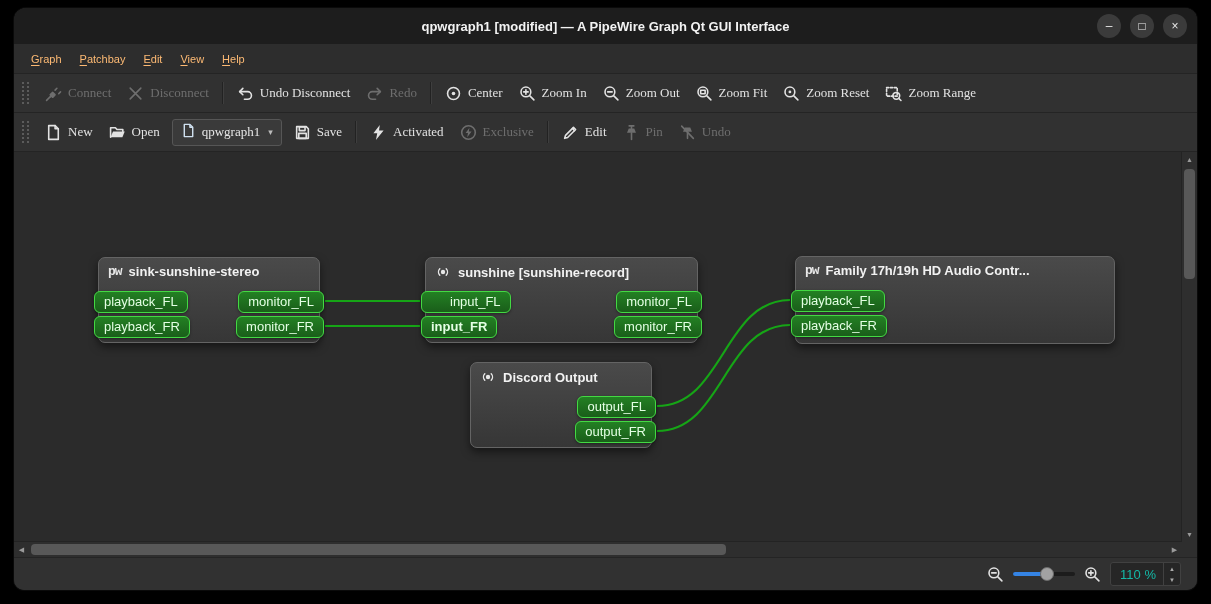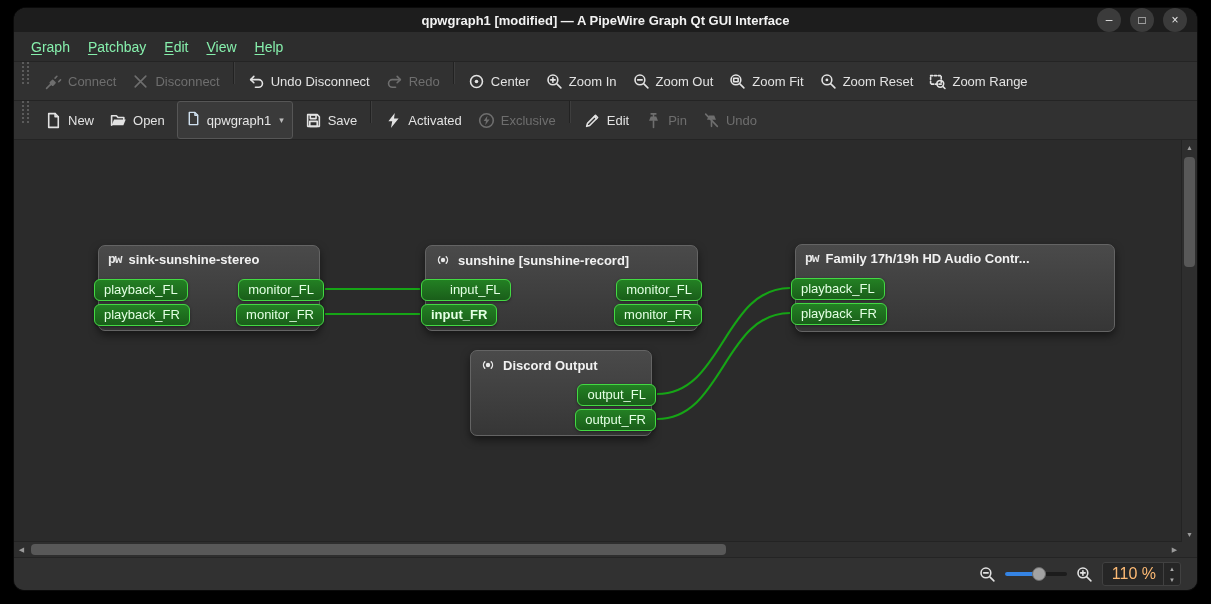--- a/index.html
+++ b/index.html
@@ -1,31 +1,31 @@
 <!DOCTYPE html>
 <html style="--port-border: #43d943; --port-top: #238023; --port-bottom: #1a5e1a; --port-text: #e4ffe4; --slider-blue: #3584e4;"><head>
 <meta charset="utf-8">
 <style>
   html,body{margin:0;padding:0;background:#000;width:1211px;height:604px;overflow:hidden;
     font-family:"Liberation Sans","DejaVu Sans",sans-serif;}
   .window{position:absolute;left:14px;top:8px;width:1183px;height:582px;background:#2b2b2b;
     border-radius:12px 12px 10px 10px;overflow:hidden;display:flex;flex-direction:column;
     box-shadow:0 0 0 1px #0a0a0a;}
   
-  .titlebar{height:24px;background:#1d1d1d;position:relative;display:flex;align-items:center;justify-content:center;flex:none;}
+  .titlebar{height:36px;background:#1d1d1d;position:relative;display:flex;align-items:center;justify-content:center;flex:none;}
   .titlebar .title{color:#f2f2f2;font-size:13px;font-weight:bold;}
   .win-controls{position:absolute;right:10px;top:50%;transform:translateY(-50%);display:flex;gap:9px;}
   .win-btn{width:24px;height:24px;border-radius:50%;background:#3b3b3b;color:#e8e8e8;display:flex;
     align-items:center;justify-content:center;font-size:12px;line-height:1;}
   
   .menubar{height:29px;background:#2d2d2d;display:flex;align-items:center;padding-left:8px;flex:none;border-bottom:1px solid #242424;}
-  .menu-item{padding:4px 9px;color:#86efac;font-size:14px;border-radius:3px;}
+  .menu-item{padding:4px 9px;color:#fdba74;font-size:11px;border-radius:3px;}
   .menu-item u{text-decoration:underline;text-underline-offset:2px;}
   
-  .toolbar{height:38px;background:#313131;display:flex;padding:0 6px;flex:none;border-bottom:1px solid #242424;}
+  .toolbar{height:38px;background:#313131;display:flex;align-items:center;padding:0 6px;flex:none;border-bottom:1px solid #242424;font-family:Liberation Serif, serif;}
   .grip{width:3px;height:22px;border-left:2px dotted #5b5b5b;border-right:2px dotted #5b5b5b;margin:0 8px 0 2px;}
   .tbtn{display:flex;align-items:center;gap:6px;padding:4px 8px;border-radius:3px;color:#e2e2e2;font-size:13px;white-space:nowrap;}
   .tbtn.disabled{color:#6e6e6e;}
   .tbtn svg{display:block;}
   .tsep{width:0;height:22px;border-left:1px solid #222;border-right:1px solid #3e3e3e;margin:0 5px;}
   .combo{display:flex;align-items:center;gap:6px;background:#3a3a3a;border:1px solid #565656;border-radius:3px;
     padding:3px 8px;color:#e6e6e6;font-size:13px;margin:0 4px;}
   .combo .arrow{font-size:9px;color:#bbb;margin-left:2px;}
   
   .canvas-wrap{flex:1;position:relative;background:#2b2b2b;}
@@ -54,21 +54,21 @@
   .gport.out{right:-5px;}
   
   .statusbar{height:32px;background:#313131;border-top:1px solid #242424;display:flex;align-items:center;
     justify-content:flex-end;gap:9px;padding-right:16px;flex:none;}
   .s-ico{display:flex;align-items:center;}
   .slider{width:62px;height:4px;background:#1c1c1c;border-radius:2px;position:relative;}
   .slider-fill{position:absolute;left:0;top:0;bottom:0;width:55%;background:var(--slider-blue);border-radius:2px;}
   .slider-handle{position:absolute;left:55%;top:50%;transform:translate(-50%,-50%);width:12px;height:12px;
     background:#a2a2a2;border:1px solid #6a6a6a;border-radius:50%;}
   .spinbox{display:flex;align-items:center;background:#262626;border:1px solid #414141;border-radius:3px;height:22px;padding-left:9px;}
-  .spin-val{font-size:16px;color:#fdba74;margin-right:7px;}
+  .spin-val{font-size:13px;color:#14b8a6;margin-right:7px;}
   .spin-btns{width:16px;height:100%;border-left:1px solid #414141;display:flex;flex-direction:column;}
   .spin-up,.spin-down{flex:1;display:flex;align-items:center;justify-content:center;font-size:6px;color:#ababab;}
 </style>
 </head>
 <body>
 
 <div class="window">
 
   <div class="titlebar">
     <div class="title">qpwgraph1 [modified] — A PipeWire Graph Qt GUI Interface</div>

